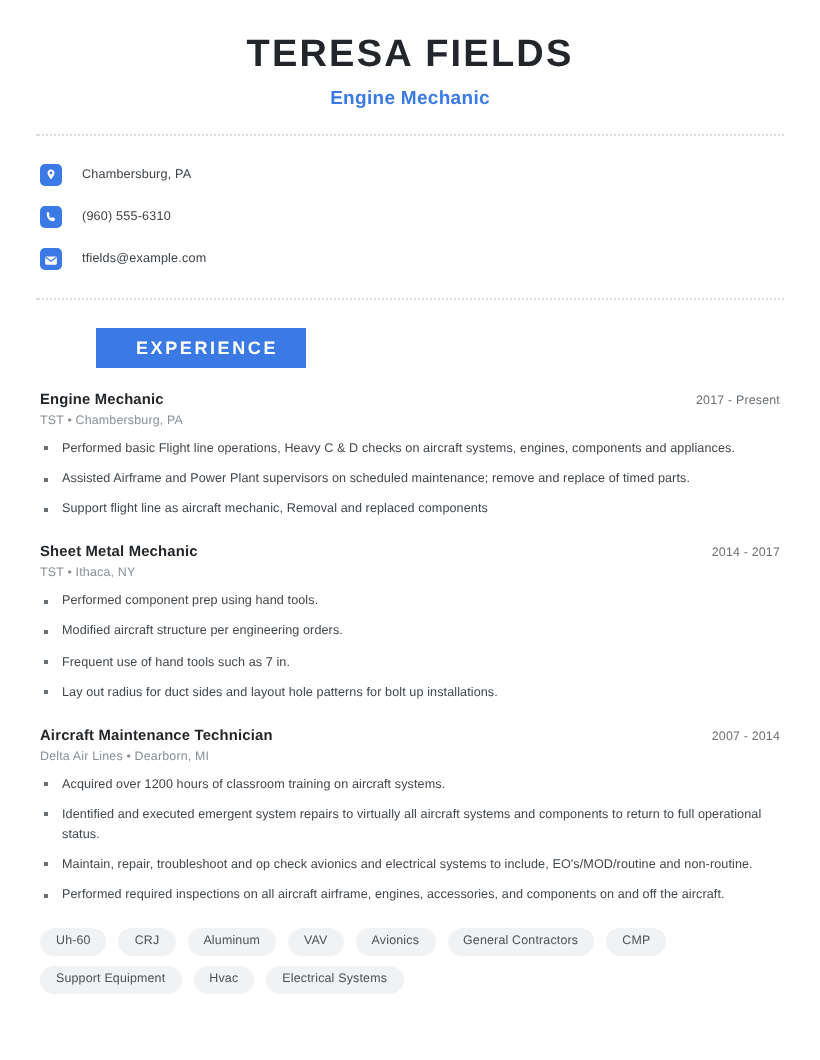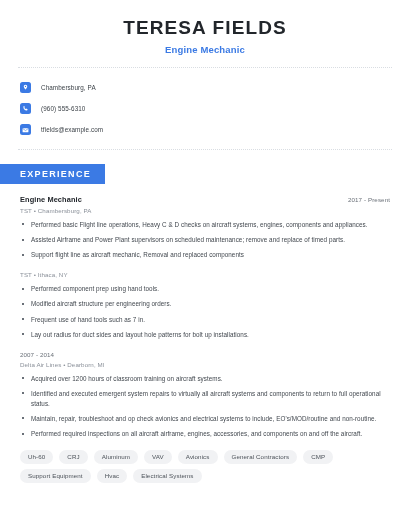--- a/index.html
+++ b/index.html
@@ -83,20 +83,21 @@
   
   .section-badge {
     margin-top: 14px;
     background: #3b7ae4;
     display: inline-block;
     padding: 5px 14px 5px 20px;
     color: #ffffff;
     font-size: 9px;
     font-weight: bold;
     letter-spacing: 1.3px;
+    margin-left: 48px;
   }
 
   .section-body { padding: 0 20px; }
 
   
   .job { margin-top: 11px; }
   .job-head {
     display: flex;
     justify-content: space-between;
     align-items: baseline;
@@ -221,31 +222,36 @@
       </div>
       <div class="job-meta">TST  •  Chambersburg, PA</div>
       <ul class="bullets">
         <li>Performed basic Flight line operations, Heavy C &amp; D checks on aircraft systems, engines, components and appliances.</li>
         <li>Assisted Airframe and Power Plant supervisors on scheduled maintenance; remove and replace of timed parts.</li>
         <li>Support flight line as aircraft mechanic, Removal and replaced components</li>
       </ul>
     </div>
 
     <div class="job">
+      <div class="job-head">
+        <div class="job-role">Sheet Metal Mechanic</div>
+        <div class="job-dates">2014 - 2017</div>
+      </div>
       <div class="job-meta">TST  •  Ithaca, NY</div>
       <ul class="bullets">
         <li>Performed component prep using hand tools.</li>
         <li>Modified aircraft structure per engineering orders.</li>
         <li>Frequent use of hand tools such as 7 in.</li>
         <li>Lay out radius for duct sides and layout hole patterns for bolt up installations.</li>
       </ul>
     </div>
 
     <div class="job">
       <div class="job-head">
+        <div class="job-role">Aircraft Maintenance Technician</div>
         <div class="job-dates">2007 - 2014</div>
       </div>
       <div class="job-meta">Delta Air Lines  •  Dearborn, MI</div>
       <ul class="bullets">
         <li>Acquired over 1200 hours of classroom training on aircraft systems.</li>
         <li>Identified and executed emergent system repairs to virtually all aircraft systems and components to return to full operational status.</li>
         <li>Maintain, repair, troubleshoot and op check avionics and electrical systems to include, EO's/MOD/routine and non-routine.</li>
         <li>Performed required inspections on all aircraft airframe, engines, accessories, and components on and off the aircraft.</li>
       </ul>
     </div>

